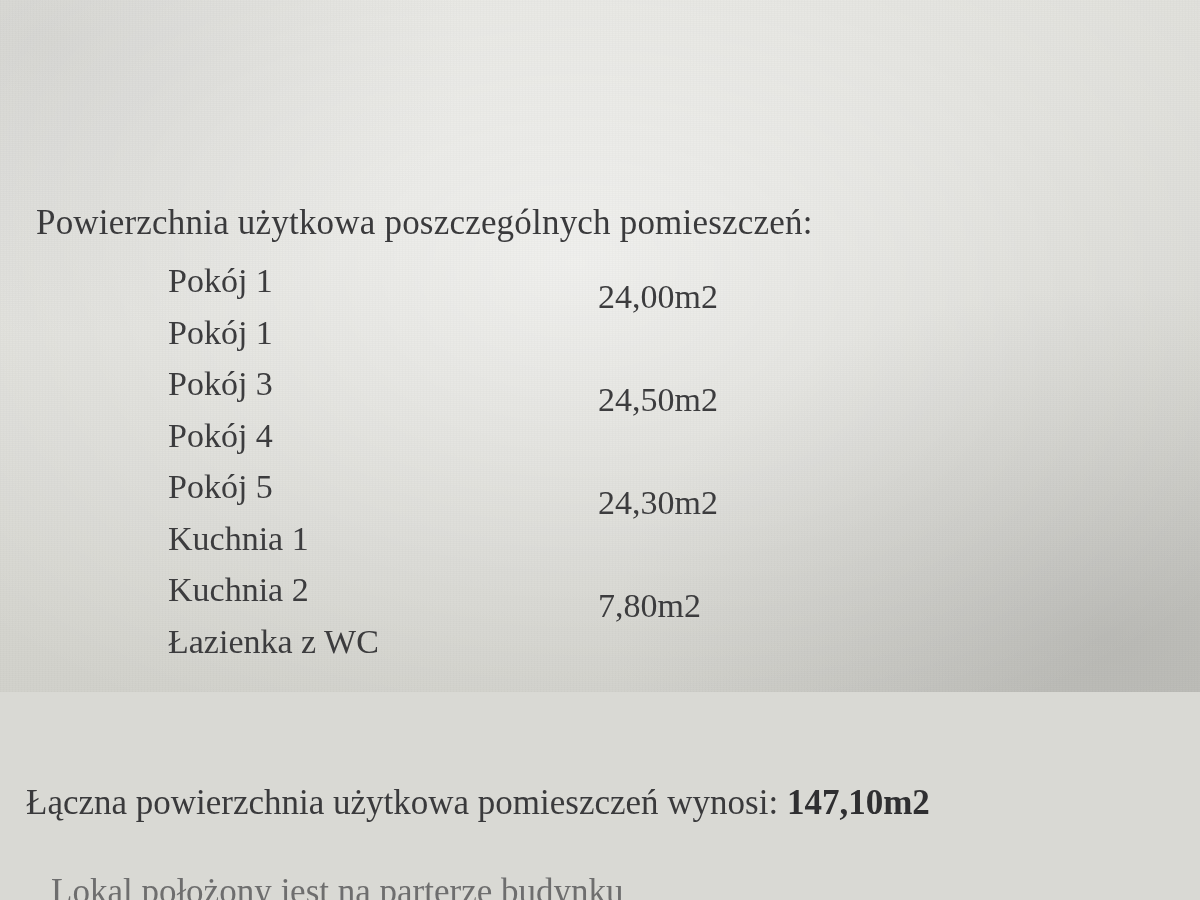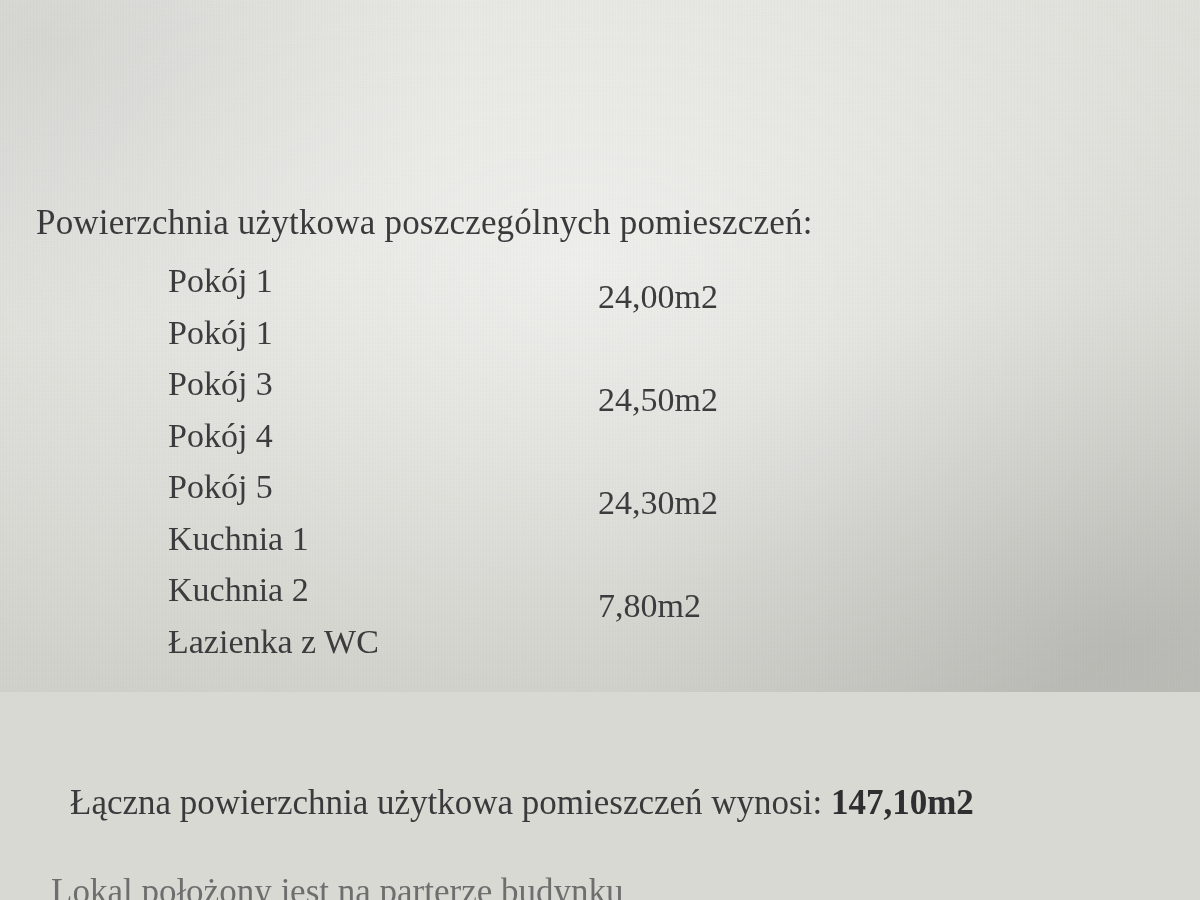--- a/index.html
+++ b/index.html
@@ -81,21 +81,20 @@
     white-space: nowrap;
   }
 
   .total-line {
     position: absolute;
     left: 26px;
     top: 783px;
     font-size: 35px;
     color: #3a3a3c;
     white-space: nowrap;
-    margin-left: 44px;
   }
   .total-value {
     font-weight: bold;
     color: #2f2f31;
   }
 
   
   .cutoff-line {
     position: absolute;
     left: 26px;

